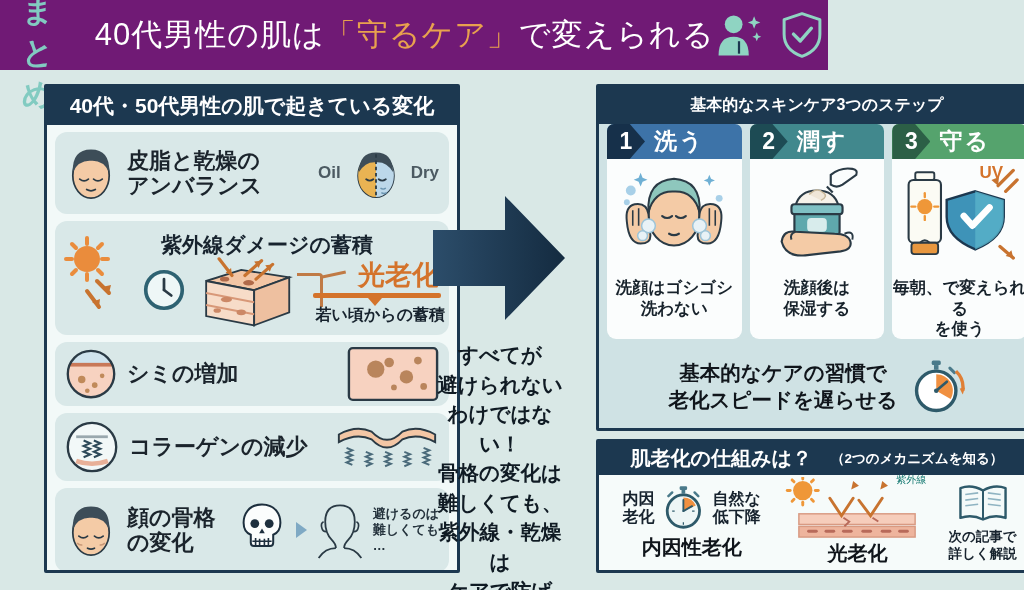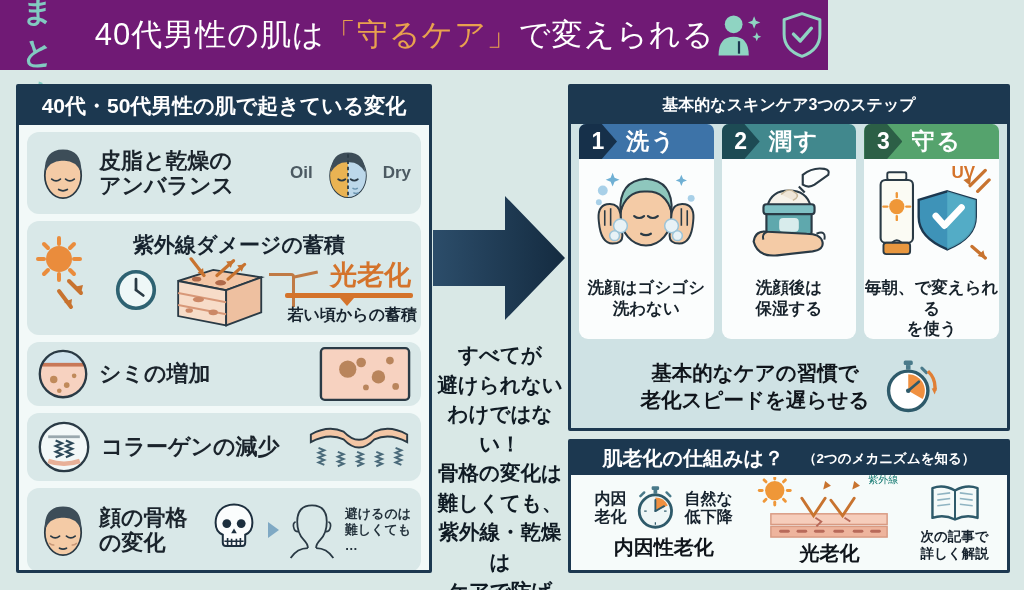--- a/index.html
+++ b/index.html
@@ -12,21 +12,21 @@
   .topbar {
     position:absolute; left:0; top:0; width:828px; height:70px;
     background:#701a75; display:flex; align-items:center; padding:0 22px;
   }
   .topbar .tag { color:#82cbc1; font-size:31px; font-weight:bold; letter-spacing:1px; }
   .topbar .vdiv { width:3px; height:38px; background:#57808e; margin:0 20px; border-radius:2px; }
   .topbar .ttl { color:#ffffff; font-size:31px; font-weight:normal; letter-spacing:1px; white-space:nowrap; }
   .topbar .ttl .hl { color:#e8a14e; }
   .topbar .hicons { margin-left:auto; display:flex; align-items:center; gap:16px; }
   
-  .panel { position:absolute; border:3px solid #1c3850; border-radius:2px; overflow:hidden; }
+  .panel { position:absolute; border:3px solid #1c3850; border-radius:2px; overflow:hidden;margin-left:28px; }
   .panel-h {
     background:#1c3850; color:#fff; font-weight:bold; text-align:center;
     display:flex; align-items:center; justify-content:center; gap:6px;
   }
   
   #left-panel { left:16px; top:84px; width:416px; height:489px; background:#f2f9f8; }
   #left-panel .panel-h { height:38px; font-size:21px; }
   #left-panel .rows { padding:7px 8px; display:flex; flex-direction:column; gap:7px; }
   .lrow { background:#d9e8e8; border-radius:12px; display:flex; align-items:center; padding:4px 10px; gap:10px; }
   .lrow .lbl { font-size:22px; font-weight:bold; line-height:1.15; color:#1b242c; }

